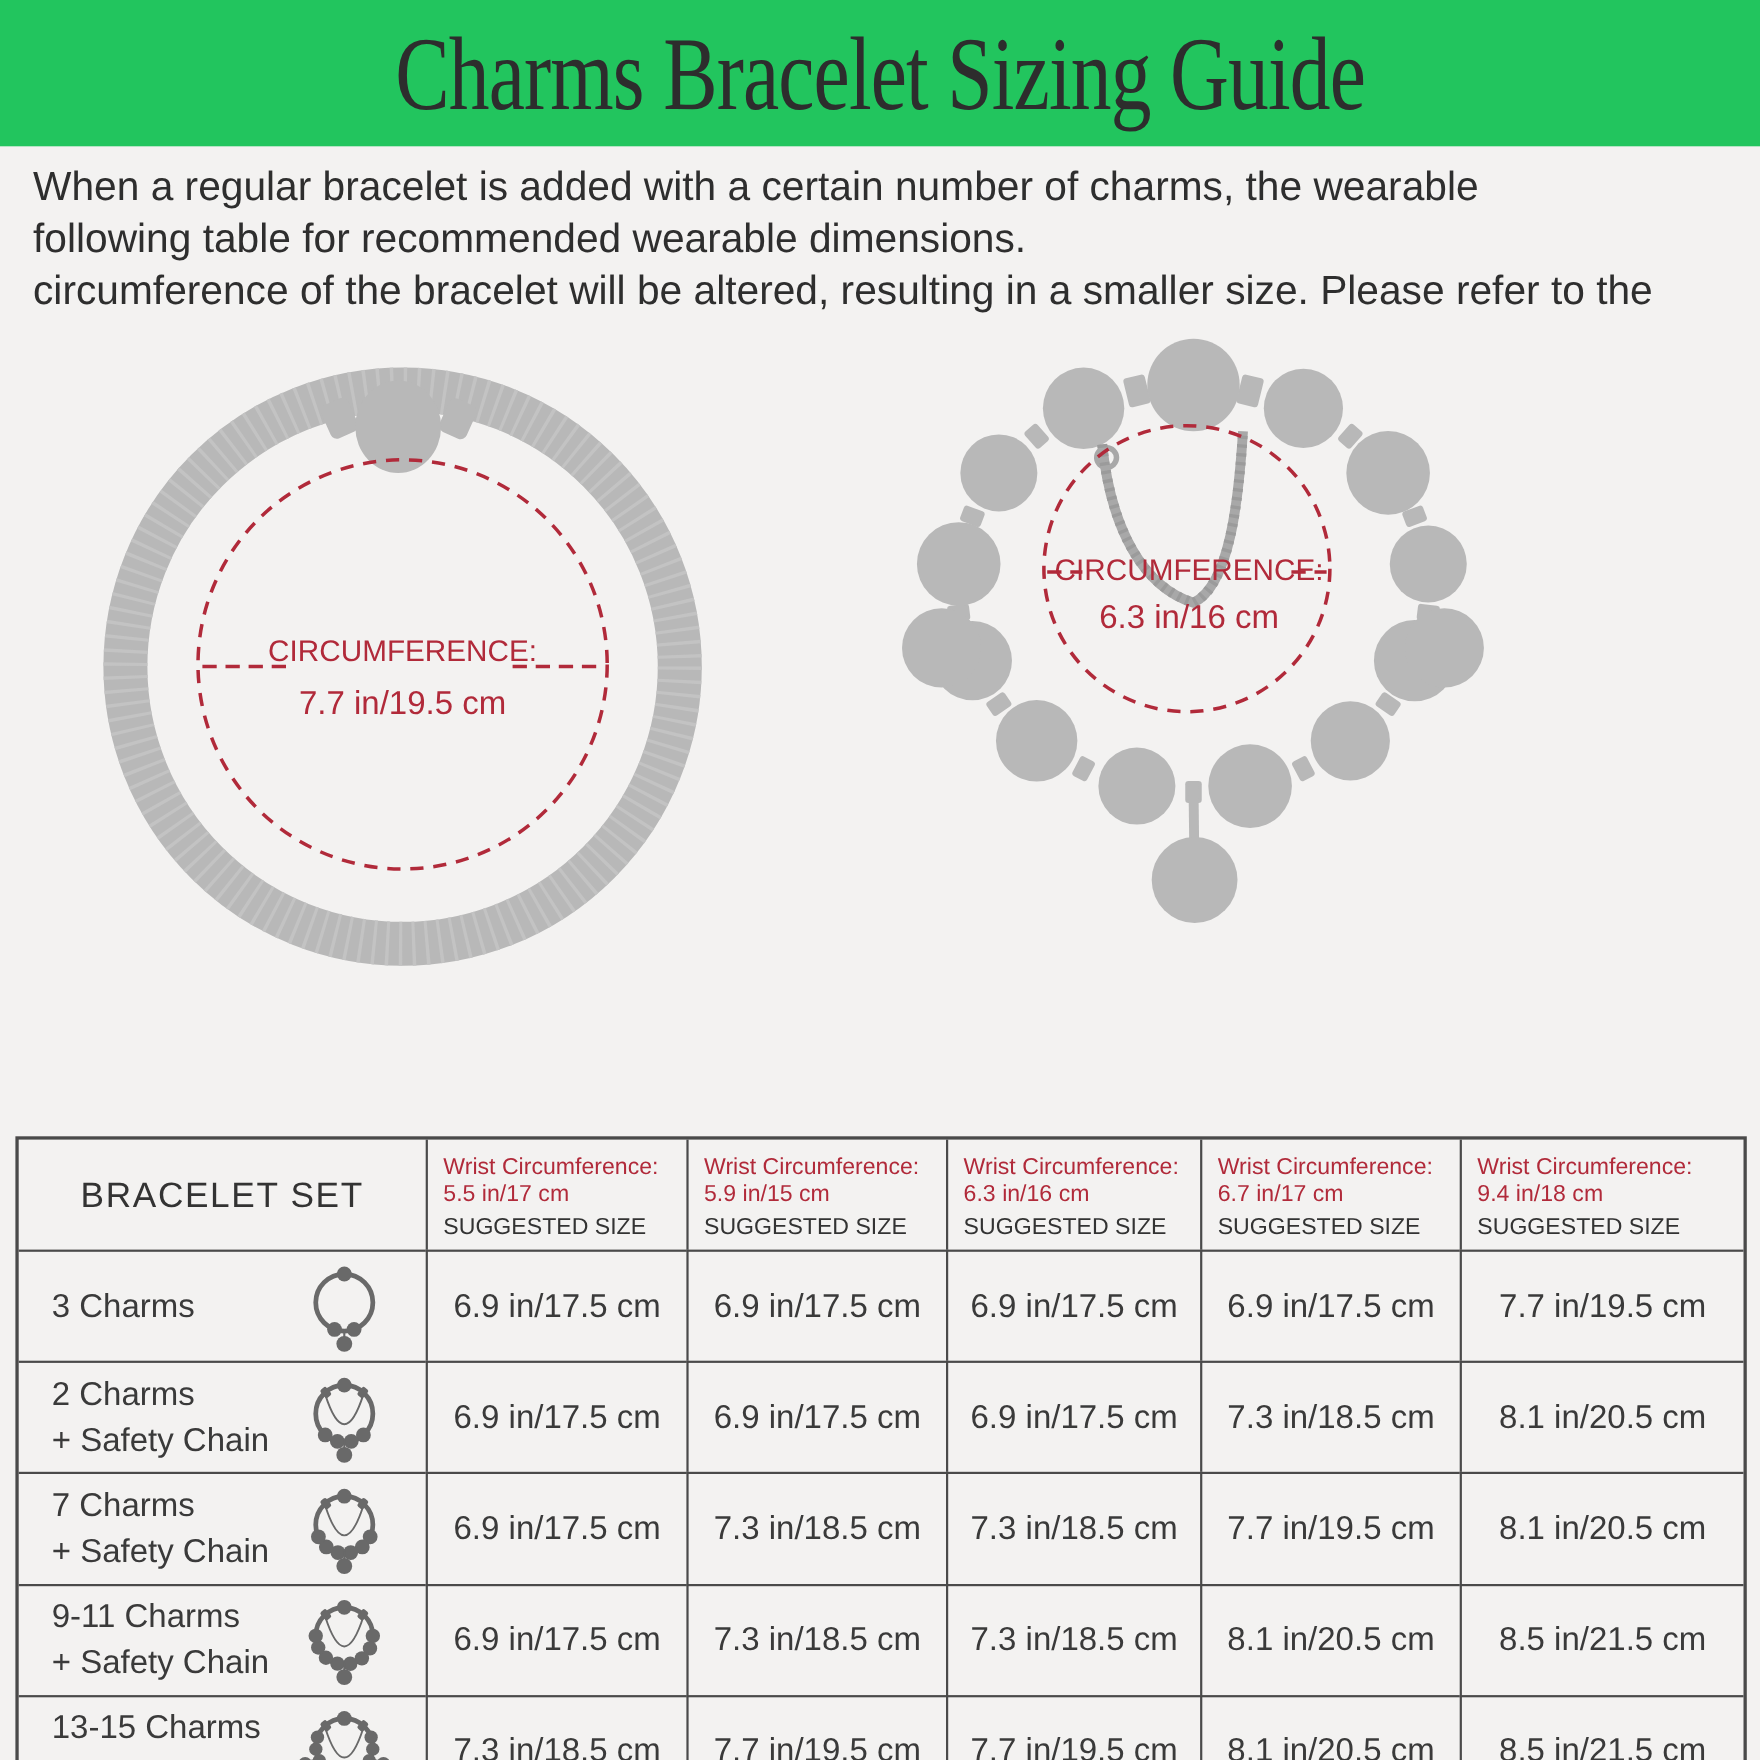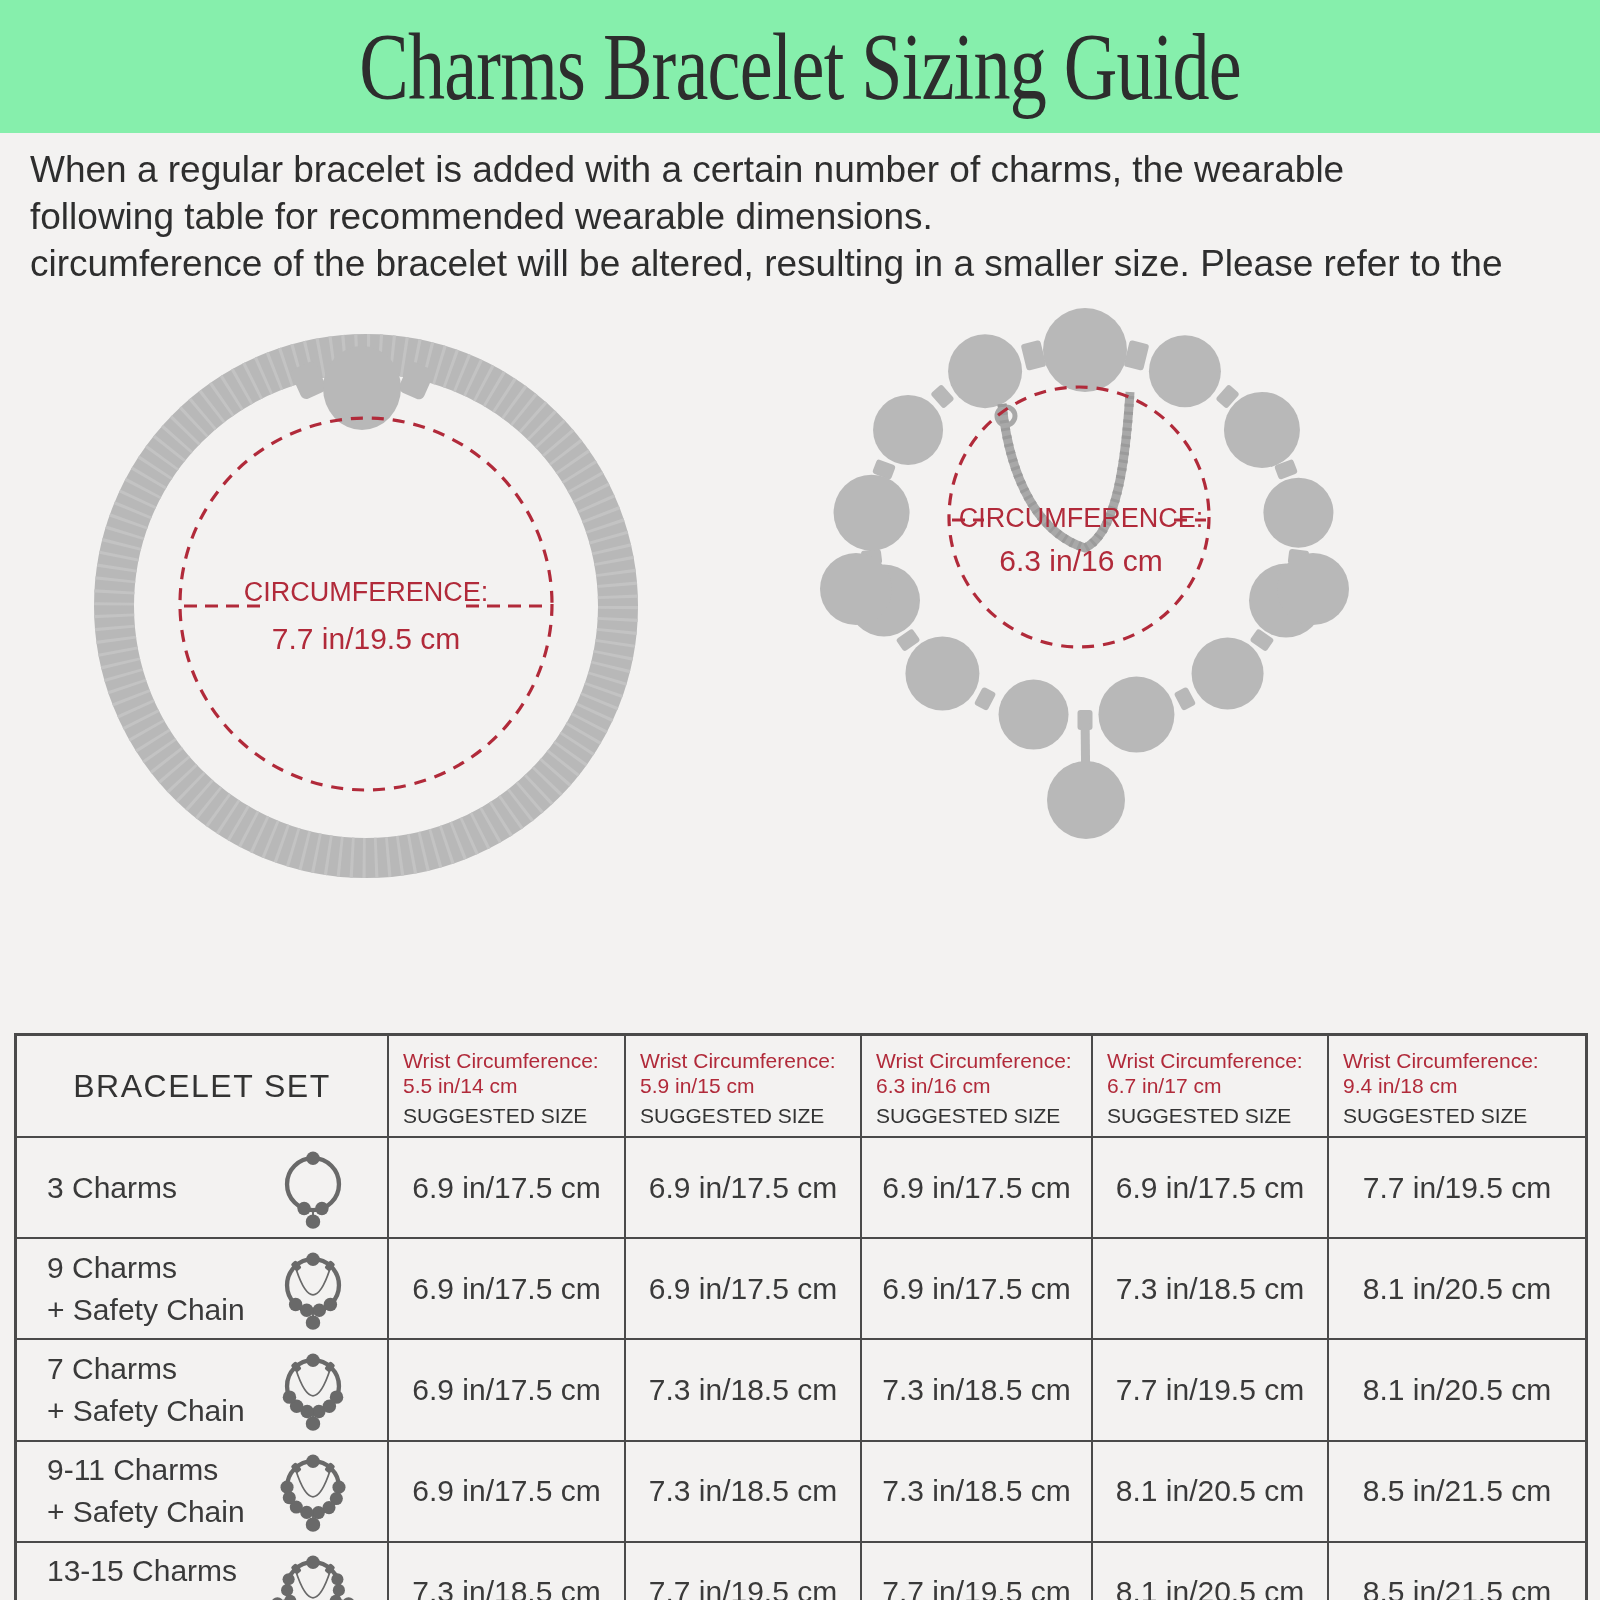--- a/index.html
+++ b/index.html
@@ -1,19 +1,19 @@
 <!DOCTYPE html>
 <html><head>
 <meta charset="utf-8">
 <style>
   html,body{margin:0;padding:0;}
   body{width:1600px;height:1600px;position:relative;background:#f3f2f1;
        font-family:"Liberation Sans", sans-serif;overflow:hidden;}
 
-  .band{position:absolute;top:0;left:0;width:1600px;height:133px;background:#86efac;
+  .band{position:absolute;top:0;left:0;width:1600px;height:133px;background:#22c55e;
         display:flex;align-items:center;justify-content:center;}
   .band h1{margin:0;font-family:"Liberation Serif", serif;font-weight:500;
            font-size:95px;color:#2d2d2d;transform:scaleX(0.78);transform-origin:50% 50%;
            letter-spacing:-1px;white-space:nowrap;}
 
   .intro{position:absolute;top:146px;left:30px;width:1560px;color:#2e2e2e;
          font-size:37px;line-height:47px;}
   .intro div{white-space:nowrap;}
 
   svg.diagrams{position:absolute;top:280px;left:0;}
@@ -126,21 +126,21 @@
     </g>
   </g>
 </svg>
 
 <div class="sizing-table" id="sizing-table">
     <div class="cell c0 r0 head-first">
       <div>BRACELET SET</div>
     </div>
     <div class="cell c1 r0 head">
       <div class="redline">Wrist Circumference:</div>
-      <div class="redline">5.5 in/14 cm</div>
+      <div class="redline">5.5 in/17 cm</div>
       <div class="sugg">SUGGESTED SIZE</div>
     </div>
     <div class="cell c2 r0 head">
       <div class="redline">Wrist Circumference:</div>
       <div class="redline">5.9 in/15 cm</div>
       <div class="sugg">SUGGESTED SIZE</div>
     </div>
     <div class="cell c3 r0 head">
       <div class="redline">Wrist Circumference:</div>
       <div class="redline">6.3 in/16 cm</div>
@@ -169,21 +169,21 @@
         <circle cx="50" cy="87" r="7.5" class="iconfill"></circle>
       </svg>
     </div>
     <div class="cell c1 r1 valuecell">6.9 in/17.5 cm</div>
     <div class="cell c2 r1 valuecell">6.9 in/17.5 cm</div>
     <div class="cell c3 r1 valuecell">6.9 in/17.5 cm</div>
     <div class="cell c4 r1 valuecell">6.9 in/17.5 cm</div>
     <div class="cell c5 r1 valuecell">7.7 in/19.5 cm</div>
     <div class="cell c0 r2 labelcell">
       <div class="lab">
-        <div>9 Charms</div>
+        <div>2 Charms</div>
         <div>+ Safety Chain</div>
       </div>
       <svg width="100" height="100" viewBox="0 0 100 104" class="rowicon">
         <circle cx="50" cy="48" r="27" class="iconstroke" stroke-width="4.5"></circle>
         <circle cx="50" cy="21" r="7" class="iconfill"></circle>
         <rect x="29" y="23" width="7" height="10" rx="2" class="iconfill" transform="rotate(-40 32.5 28)"></rect>
         <rect x="64" y="23" width="7" height="10" rx="2" class="iconfill" transform="rotate(40 67.5 28)"></rect>
         <path d="M 32 30 Q 50 86 68 30" class="iconstroke" stroke-width="1.8"></path>
         <circle cx="68.06652637168918" cy="68.06491028788965" r="7" class="iconfill"></circle>
         <circle cx="56.531891181191035" cy="74.19798460945191" r="7" class="iconfill"></circle>

